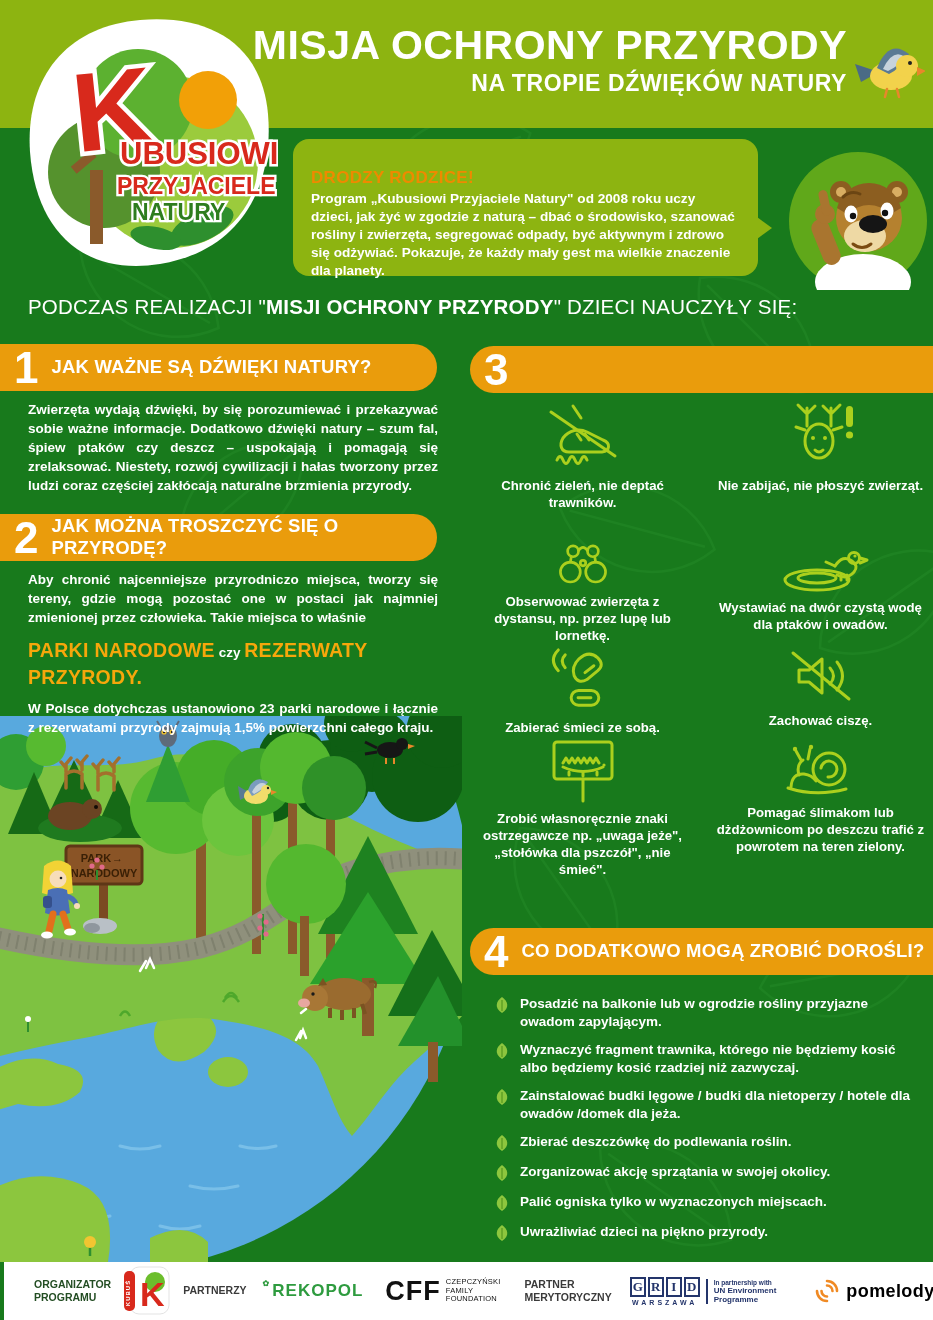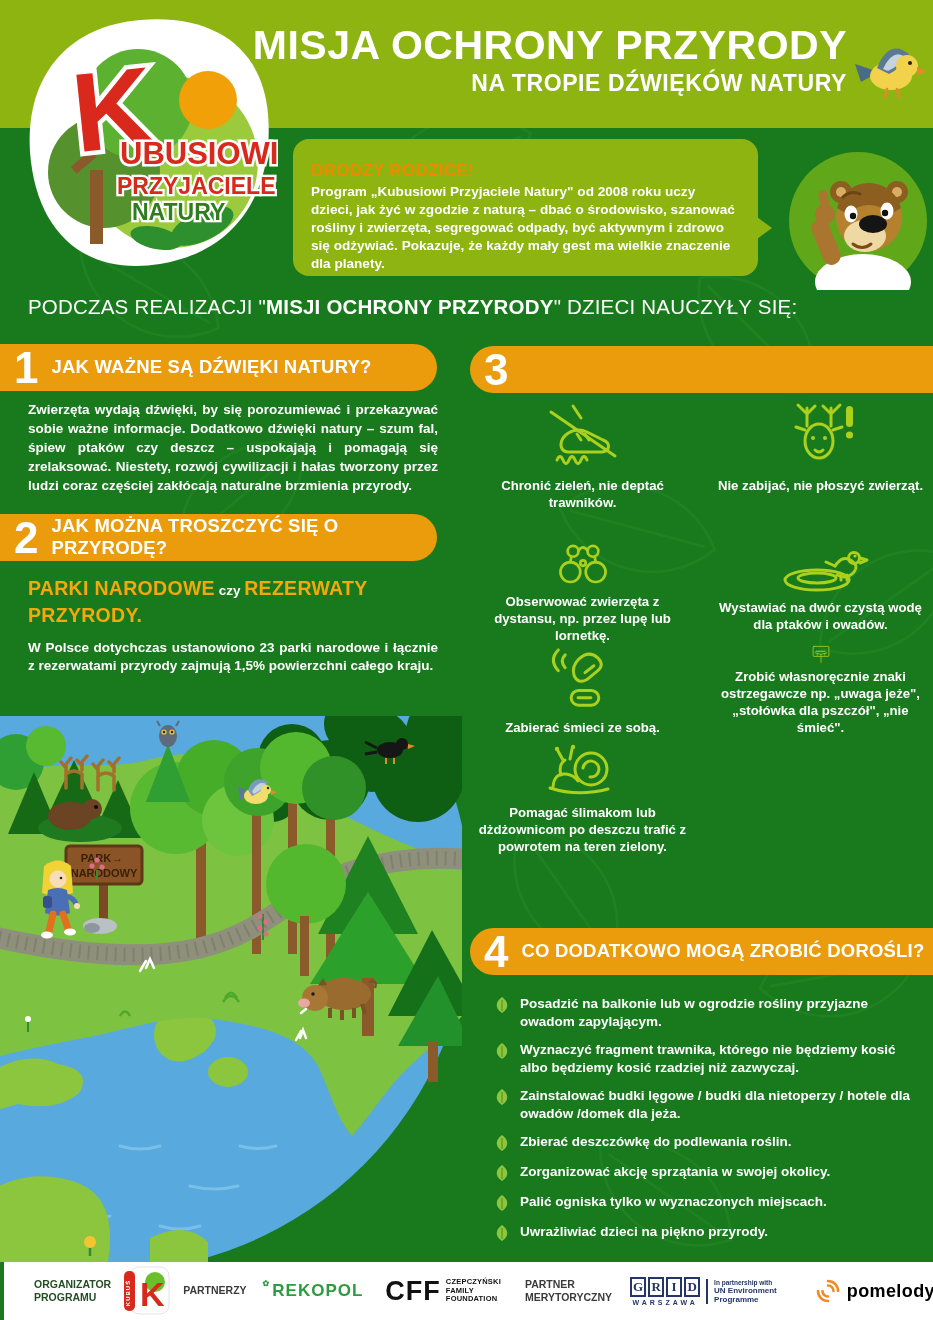--- a/index.html
+++ b/index.html
@@ -13,21 +13,21 @@
   .header-band { position:absolute; top:0; left:0; right:0; height:128px; background:#8DB411; }
   .titles { position:absolute; top:24px; right:86px; text-align:right; color:#fff; z-index:5; }
   .title-1 { font-size:41px; font-weight:bold; letter-spacing:.5px; line-height:1.05;text-align:right; }
   .title-2 { font-size:23px; font-weight:bold; letter-spacing:.6px; margin-top:3px; }
   .top-bird { position:absolute; top:36px; right:8px; z-index:6; }
   
   .logo-blob { position:absolute; left:20px; top:12px; z-index:6; }
   
   .intro-box {
     position:absolute; left:293px; top:139px; width:465px; height:137px;
-    background:#8DB411; border-radius:16px; padding:22px 18px; z-index:4;
+    background:#8DB411; border-radius:16px; padding:29px 18px; z-index:4;
   }
   .intro-tail {
     position:absolute; right:-14px; top:78px; width:0; height:0;
     border-top:11px solid transparent; border-bottom:11px solid transparent;
     border-left:15px solid #8DB411;
   }
   .intro-h { color:#EE8A00; font-size:17px; font-weight:bold; letter-spacing:.3px; }
   .intro-b { color:#fff; font-size:13.6px; font-weight:bold; line-height:1.32; margin-top:2px; }
   .bear-circle { position:absolute; left:789px; top:152px; z-index:5; }
   
@@ -64,21 +64,21 @@
   
   .footer { position:absolute; left:4px; bottom:0; width:933px; height:58px; background:#fff;
             display:flex; align-items:center; padding:0 0 0 30px; z-index:7; }
   .f-label { font-size:10.5px; font-weight:bold; color:#234D23; line-height:1.25; }
   .f-label2 { font-size:10.5px; font-weight:bold; color:#3A3A3A; line-height:1.25; }
   .rekopol { color:#2E9B3F; font-size:17px; font-weight:bold; letter-spacing:1px; display:flex; align-items:flex-start; gap:2px;}
   .rekopol .r-mark { font-size:8px; margin-top:-2px; }
   .cff { display:flex; align-items:center; }
   .cff-big { font-size:27px; font-weight:bold; color:#111; letter-spacing:1px; }
   .cff-stack { margin-left:5px; }
-  .cff-stack div { font-size:7.5px; font-weight:bold; color:#111; line-height:1.15; letter-spacing:.2px; }
+  .cff-stack div { font-size:7.5px; font-weight:normal; color:#111; line-height:1.15; letter-spacing:.2px; }
   .grid-logo { display:flex; align-items:center; }
   .grid-letters { display:flex; gap:2px; }
   .grid-box { width:16px; height:20px; border:2px solid #24356B; color:#24356B;
               font-family:"Liberation Serif", serif; font-weight:bold; font-size:13px;
               display:flex; align-items:center; justify-content:center; background:#fff; }
   .grid-sub { font-size:7px; font-weight:bold; color:#24356B; letter-spacing:3px; margin-top:2px; text-align:center; }
   .grid-right { border-left:2px solid #24356B; margin-left:6px; padding-left:6px; color:#24356B; }
   .grid-right .l1 { font-size:6.5px; font-weight:bold; }
   .grid-right .l2, .grid-right .l3 { font-size:8px; font-weight:bold; }
   .pomelody { display:flex; align-items:center; gap:6px; }
@@ -188,20 +188,21 @@
     <span class="num">1</span>
     <span class="bt">JAK WAŻNE SĄ DŹWIĘKI NATURY?</span>
   </div>
   <p class="para" style="top:401px">Zwierzęta wydają dźwięki, by się porozumiewać i przekazywać sobie ważne informacje. Dodatkowo dźwięki natury – szum fal, śpiew ptaków czy deszcz – uspokajają i pomagają się zrelaksować. Niestety, rozwój cywilizacji i hałas tworzony przez ludzi coraz częściej zakłócają naturalne brzmienia przyrody.</p>
 
   <div class="banner banner-left" style="top:514px">
     <span class="num">2</span>
     <span class="bt">JAK MOŻNA TROSZCZYĆ SIĘ O PRZYRODĘ?</span>
   </div>
   <div class="para" style="top:571px">
+    <div class="p-gap">Aby chronić najcenniejsze przyrodniczo miejsca, tworzy się tereny, gdzie mogą pozostać one w postaci jak najmniej zmienionej przez człowieka. Takie miejsca to właśnie</div>
     <div class="hl-line"><span class="hl">PARKI NARODOWE</span><span> czy </span><span class="hl">REZERWATY PRZYRODY</span><span class="hl">.</span></div>
     <div>W Polsce dotychczas ustanowiono 23 parki narodowe i łącznie z rezerwatami przyrody zajmują 1,5% powierzchni całego kraju.</div>
   </div>
 
   <div class="banner banner-right" style="top:346px">
     <span class="num">3</span>
   </div>
   <div class="grid3">
     <div class="cell">
       <svg width="84" height="74" viewBox="0 0 84 74">
@@ -265,20 +266,31 @@
         <g class="icon-line">
           <path d="M38,14 q10,-9 19,-1 q7,7 0,13 l-11,9 q-9,5 -13,-4 q-3,-9 5,-17 Z"></path>
           <path d="M44,28 l9,-7"></path>
           <path d="M24,10 q-6,6 0,13"></path>
           <path d="M17,5 q-10,10 0,21"></path>
           <rect x="30" y="46" width="28" height="15" rx="7.5"></rect>
           <path d="M37,53.5 l13,0"></path>
         </g>
       </svg>
       <div class="cap">Zabierać śmieci ze sobą.</div>
+    </div>
+    <div class="cell">
+      <svg width="84" height="62" viewBox="0 0 84 62">
+        <g class="icon-line">
+          <path d="M20,25 L30,25 L43,14 L43,48 L30,37 L20,37 Z"></path>
+          <path d="M51,23 q7,8 0,16"></path>
+          <path d="M58,17 q11,14 0,28"></path>
+          <path d="M14,8 L70,54"></path>
+        </g>
+      </svg>
+      <div class="cap">Zachować ciszę.</div>
     </div>
     <div class="cell">
       <svg width="84" height="68" viewBox="0 0 84 68">
         <g class="icon-line">
           <rect x="13" y="5" width="58" height="37" rx="3"></rect>
           <path d="M42,42 L42,64"></path>
           <path d="M22,26 l3,-5 3,5 3,-5 3,5 3,-5 3,5 3,-5 3,5 3,-5 3,5 3,-5 3,5"></path>
           <path d="M22,30 q20,9 40,0"></path>
           <path d="M28,35 l0,3 M42,36 l0,3 M56,35 l0,3"></path>
         </g>

